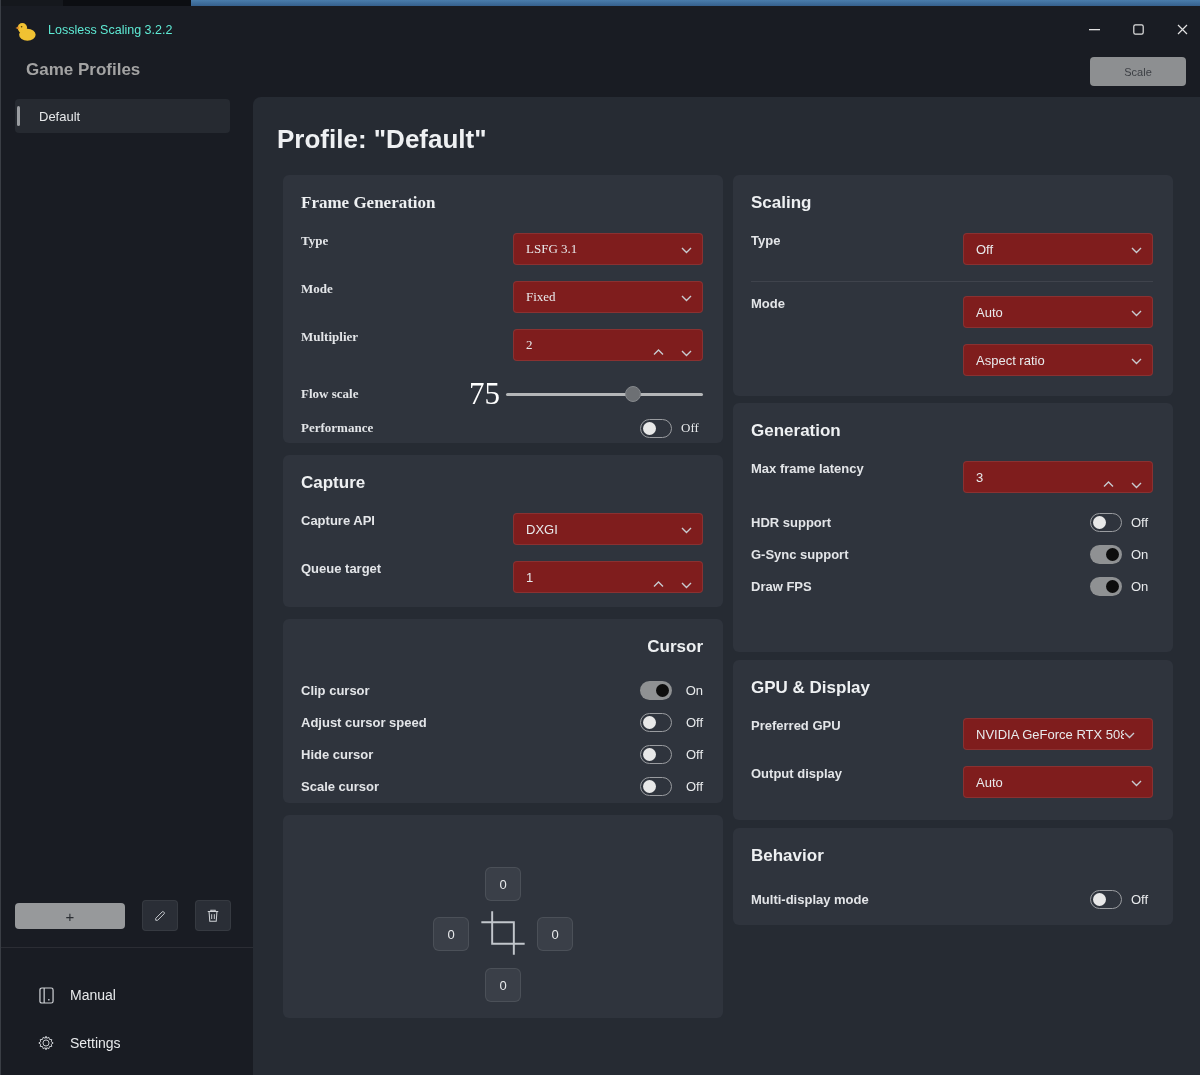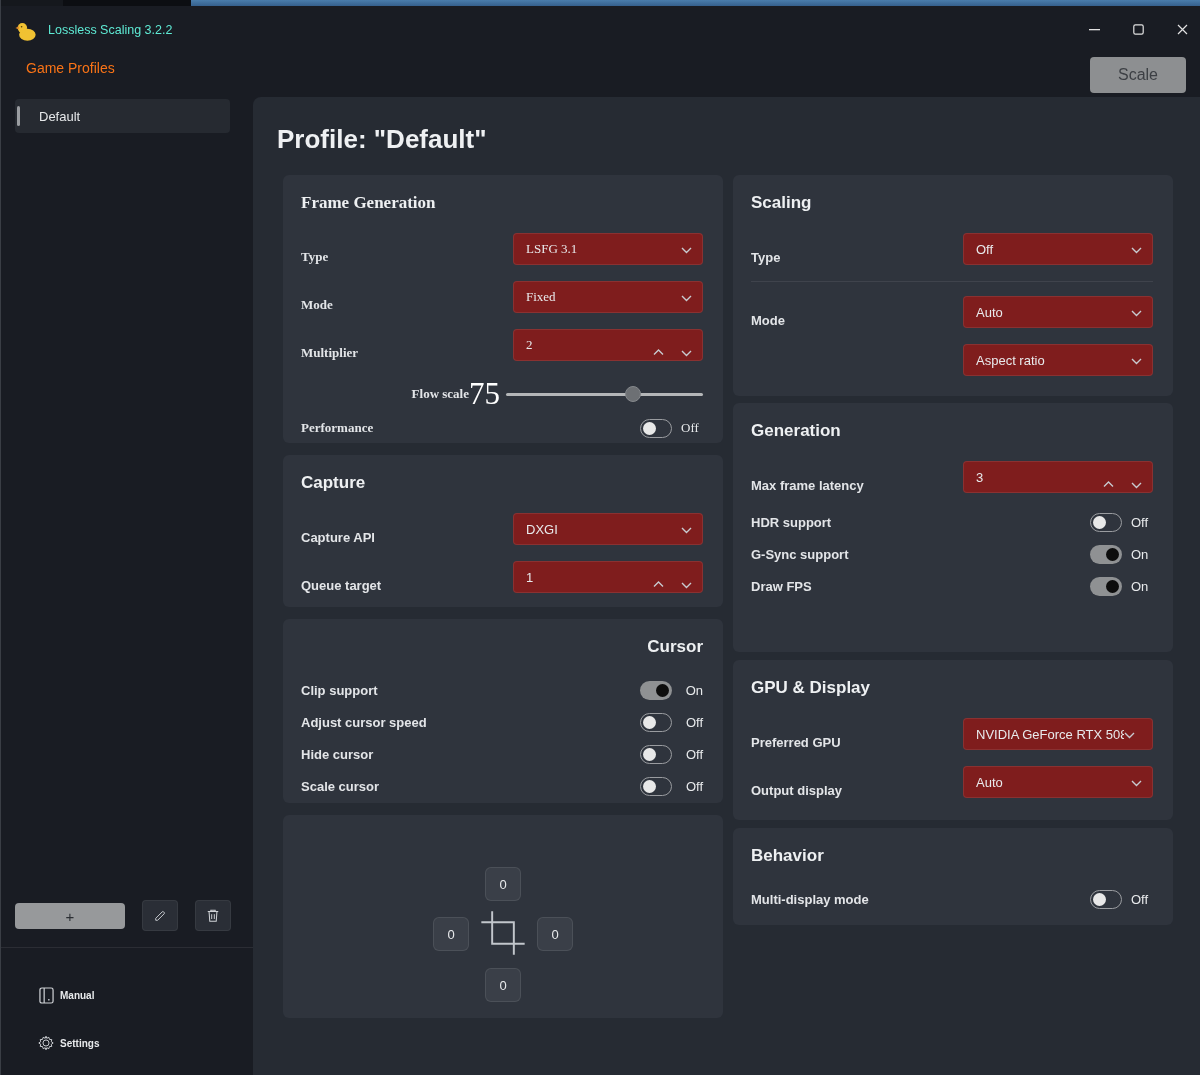--- a/index.html
+++ b/index.html
@@ -13,75 +13,75 @@
   .strip-a{width:62px;background:#15181d;}
   .strip-b{width:128px;background:#0c0e12;}
   .strip-c{flex:1;background:linear-gradient(#4a7dab,#35608d);}
   
   .titlebar{position:absolute;left:0;top:6px;width:100%;height:42px;}
   .duck{position:absolute;left:14px;top:14px;}
   .win-title{position:absolute;left:47px;top:17px;font-size:12.5px;color:#5eead4;}
   .win-btn{position:absolute;top:8px;width:34px;height:30px;display:flex;align-items:center;justify-content:center;background:transparent;border:none;cursor:pointer;}
   #btn-min{left:1076px;} #btn-max{left:1120px;} #btn-close{left:1164px;}
   
-  .section-header{position:absolute;left:25px;top:60px;font-size:14px;font-weight:400;color:#f97316;}
-  .scale-btn{position:absolute;left:1089px;top:57px;width:96px;height:36px;background:#8d8f91;color:#3c3f44;
-    border:none;border-radius:4px;font-size:16px;font-family:"Liberation Sans",sans-serif;cursor:pointer;}
+  .section-header{position:absolute;left:25px;top:60px;font-size:17px;font-weight:700;color:#a3a3a3;}
+  .scale-btn{position:absolute;left:1089px;top:57px;width:96px;height:29px;background:#8d8f91;color:#3c3f44;
+    border:none;border-radius:4px;font-size:11px;font-family:"Liberation Sans",sans-serif;cursor:pointer;}
   
   .sidebar-item{position:absolute;left:14px;top:99px;width:215px;height:34px;background:#262a31;border-radius:4px;
     display:flex;align-items:center;cursor:pointer;}
   .sidebar-accent{position:absolute;left:2px;top:7px;width:3px;height:20px;background:#9a9da1;border-radius:2px;}
   .sidebar-item-label{margin-left:24px;font-size:13px;color:#e6e8ea;}
   .profile-actions{position:absolute;left:0;top:896px;width:252px;height:40px;}
   .add-btn{position:absolute;left:14px;top:7px;width:110px;height:26px;background:#97999b;border:none;border-radius:4px;
     color:#2c2f34;font-size:15px;line-height:15px;cursor:pointer;font-family:"Liberation Sans",sans-serif;}
   .icon-btn{position:absolute;top:4px;width:36px;height:31px;background:#2a2e36;border:1px solid rgba(255,255,255,0.06);
     border-radius:4px;display:flex;align-items:center;justify-content:center;cursor:pointer;box-sizing:border-box;}
   #edit-btn{left:141px;} #delete-btn{left:194px;}
   .sidebar-divider{position:absolute;left:0;top:947px;width:252px;height:1px;background:rgba(255,255,255,0.08);}
   .footer-item{position:absolute;left:0;width:252px;height:30px;display:flex;align-items:center;cursor:pointer;}
   #manual-item{top:980px;} #settings-item{top:1028px;}
   .footer-icon{width:20px;margin-left:35px;display:flex;justify-content:center;}
-  .footer-label{margin-left:4px;font-size:10px;font-weight:700;color:#e8eaec;}
+  .footer-label{margin-left:14px;font-size:14px;font-weight:400;color:#e8eaec;}
   
   .main-panel{position:absolute;left:252px;top:97px;width:948px;height:978px;background:#262b33;border-top-left-radius:8px;}
   .profile-title{position:absolute;left:276px;top:124px;margin:0;font-size:26px;font-weight:700;color:#eef0f2;}
   
   .card{position:absolute;background:#2f343d;border-radius:6px;padding:16px 20px 16px 18px;box-sizing:border-box;}
   #card-fg{left:282px;top:175px;width:440px;height:268px;font-family:Liberation Serif, serif;}
   #card-capture{left:282px;top:455px;width:440px;height:152px;}
   #card-cursor{left:282px;top:619px;width:440px;height:184px;text-align:right;}
   #card-crop{left:282px;top:815px;width:440px;height:203px;}
   #card-scaling{left:732px;top:175px;width:440px;height:221px;}
   #card-rendering{left:732px;top:403px;width:440px;height:249px;}
   #card-gpu{left:732px;top:660px;width:440px;height:160px;}
   #card-behavior{left:732px;top:828px;width:440px;height:97px;}
   .card-title{font-size:17px;font-weight:700;color:#eef0f2;margin:2px 0 20px 0;}
-  .ctl-row{height:32px;margin-bottom:16px;display:flex;align-items:flex-end;justify-content:space-between;}
+  .ctl-row{height:32px;margin-bottom:16px;display:flex;align-items:flex-start;justify-content:space-between;}
   .toggle-row{height:26px;margin-bottom:6px;display:flex;align-items:center;justify-content:space-between;}
   .row-label{font-size:13px;font-weight:600;color:#e3e5e8;}
   .hr{height:1px;background:rgba(255,255,255,0.08);margin:2px 0 14px 0;}
   
   .select,.stepper{width:190px;height:32px;background:#7f1d1d;border:1px solid rgba(255,255,255,0.09);
     border-radius:4px;display:flex;align-items:center;box-sizing:border-box;cursor:pointer;position:relative;}
   .select-value,.stepper-value{margin-left:12px;font-size:13px;color:#e8eaec;white-space:nowrap;overflow:hidden;flex:1;}
   .select .chev{margin-right:10px;flex:none;}
   .stepper .chev-up{position:absolute;right:38px;top:12px;}
   .stepper .chev-down{position:absolute;right:10px;top:13px;}
   .select-value.clip{max-width:148px;}
   
   .toggle-group{display:flex;align-items:center;}
   .toggle{width:32px;height:19px;border-radius:10px;position:relative;box-sizing:border-box;cursor:pointer;flex:none;}
   .toggle.on{background:#8f9193;}
   .toggle.on .knob{position:absolute;right:3px;top:3px;width:13px;height:13px;border-radius:50%;background:#0d0d0d;}
   .toggle.off{border:1px solid #9a9ca0;}
   .toggle.off .knob{position:absolute;left:2px;top:2px;width:13px;height:13px;border-radius:50%;background:#e8e8e8;}
   .state-text{margin-left:9px;font-size:13px;color:#e8eaec;width:22px;}
   
-  .flow-row{height:34px;margin-bottom:4px;display:flex;align-items:center;justify-content:flex-end;}
+  .flow-row{height:34px;margin-bottom:4px;display:flex;align-items:center;justify-content:space-between;}
   .flow-right{display:flex;align-items:center;}
   .flow-value{font-size:31px;font-weight:400;color:#ffffff;margin-right:6px;}
   .slider{position:relative;width:197px;height:18px;cursor:pointer;}
   .slider-track{position:absolute;left:0;right:0;top:8px;height:3px;border-radius:2px;background:#b4b6b8;}
   .slider-thumb{position:absolute;left:64.5%;top:1px;width:16px;height:16px;margin-left:-8px;border-radius:50%;
     background:#6d7074;border:1px solid #85888c;box-sizing:border-box;}
   
   .crop-cluster{position:absolute;left:150px;top:52px;width:140px;height:135px;}
   .crop-box{position:absolute;width:36px;height:34px;background:#3a3f48;border:1px solid rgba(255,255,255,0.09);
     border-radius:6px;display:flex;align-items:center;justify-content:center;font-size:13px;color:#e8eaec;box-sizing:border-box;cursor:text;}
@@ -212,21 +212,21 @@
         <span class="chev-down"><svg width="11" height="7" viewBox="0 0 11 7">
               <polyline points="1,1 5.5,5.5 10,1" fill="none" stroke="#c8cbd0" stroke-width="1.4"></polyline>
             </svg></span>
       </div>
     </div>
   </div>
 
   <div class="card" id="card-cursor">
     <div class="card-title">Cursor</div>
     <div class="toggle-row">
-      <span class="row-label">Clip support</span>
+      <span class="row-label">Clip cursor</span>
       <span class="toggle-group">
         <span class="toggle on">
             <span class="knob"></span>
           </span>
         <span class="state-text">On</span>
       </span>
     </div>
     <div class="toggle-row">
       <span class="row-label">Adjust cursor speed</span>
       <span class="toggle-group">

